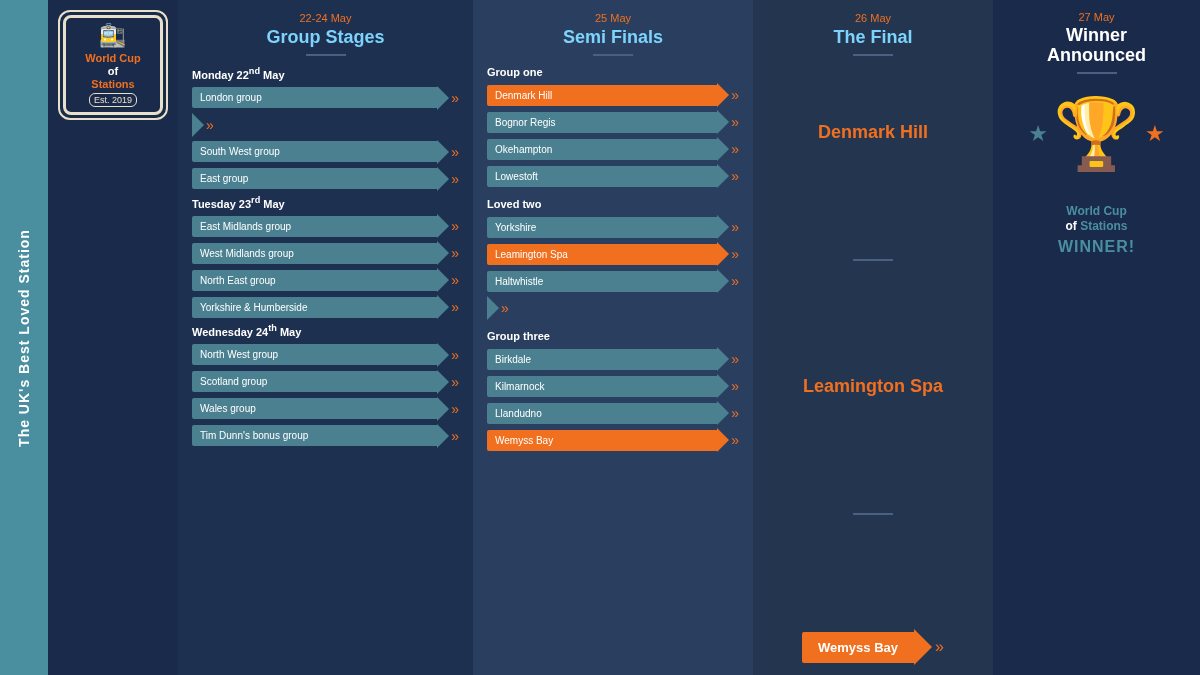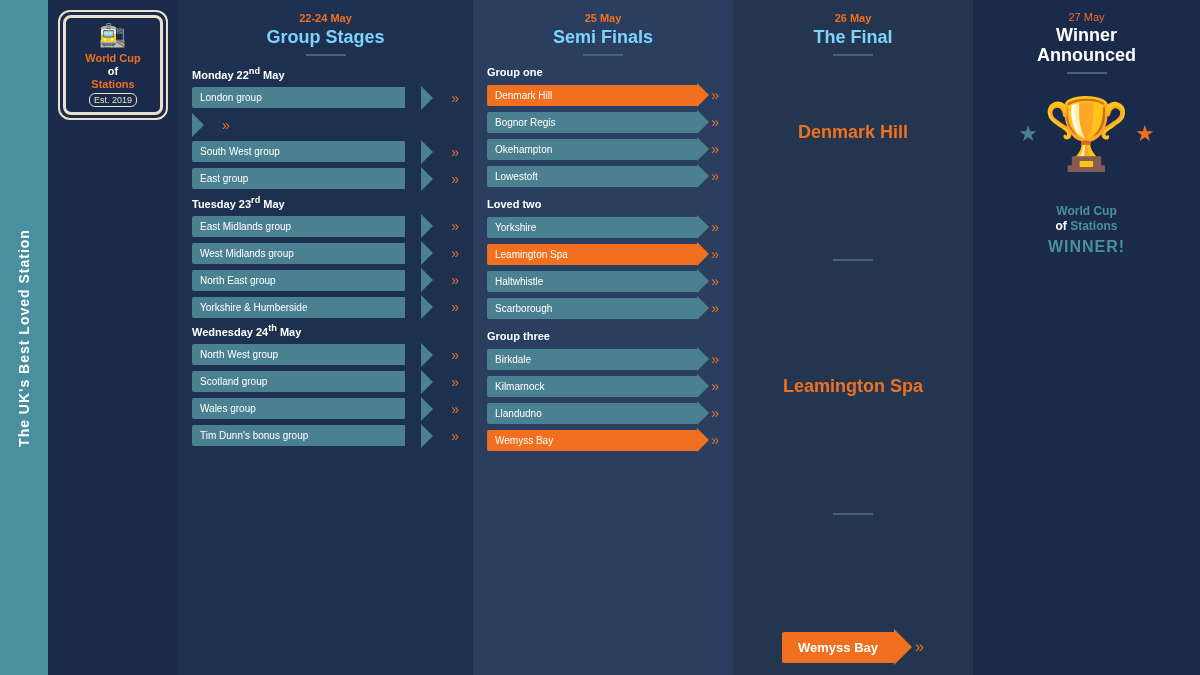--- a/index.html
+++ b/index.html
@@ -94,21 +94,21 @@
     .col-group-stages {
       width: 295px;
       background: #1e3050;
       padding: 12px 14px;
       flex-shrink: 0;
       overflow: hidden;
     }
 
     
     .col-semi-finals {
-      width: 260px;
+      width: 280px;
       background: #2a3f5f;
       padding: 12px 14px;
       flex-shrink: 0;
       overflow: hidden;
     }
 
     
     .col-final {
       width: 240px;
       background: #243550;
@@ -126,21 +126,20 @@
       flex-direction: column;
       align-items: center;
     }
 
     
     .col-date {
       color: #f07020;
       font-size: 11px;
       text-align: center;
       margin-bottom: 3px;
-      font-weight: bold;
     }
     .col-title {
       color: #7dd3fc;
       font-size: 18px;
       font-weight: bold;
       text-align: center;
       margin-bottom: 6px;
     }
     .col-divider {
       height: 2px;
@@ -157,21 +156,20 @@
       margin-bottom: 5px;
       margin-top: 4px;
     }
     .day-header:first-of-type { margin-top: 0; }
 
     
     .group-item {
       display: flex;
       align-items: center;
       margin-bottom: 3px;
-      gap: 16px;
     }
     .group-bar {
       background: #4a8090;
       color: white;
       font-size: 10px;
       padding: 5px 8px;
       flex: 1;
       border-radius: 2px 0 0 2px;
       white-space: nowrap;
       overflow: hidden;
@@ -475,21 +473,20 @@
       <div class="semi-bar orange">Leamington Spa</div>
       <div class="semi-arrow orange"></div>
       <div class="semi-chevrons">»</div>
     </div>
     <div class="semi-item">
       <div class="semi-bar">Haltwhistle</div>
       <div class="semi-arrow"></div>
       <div class="semi-chevrons">»</div>
     </div>
     <div class="semi-item">
-      <div class="semi-bar">Scarborough</div>
       <div class="semi-arrow"></div>
       <div class="semi-chevrons">»</div>
     </div>
 
     <div class="group-label">Group three</div>
     <div class="semi-item">
       <div class="semi-bar">Birkdale</div>
       <div class="semi-arrow"></div>
       <div class="semi-chevrons">»</div>
     </div>

